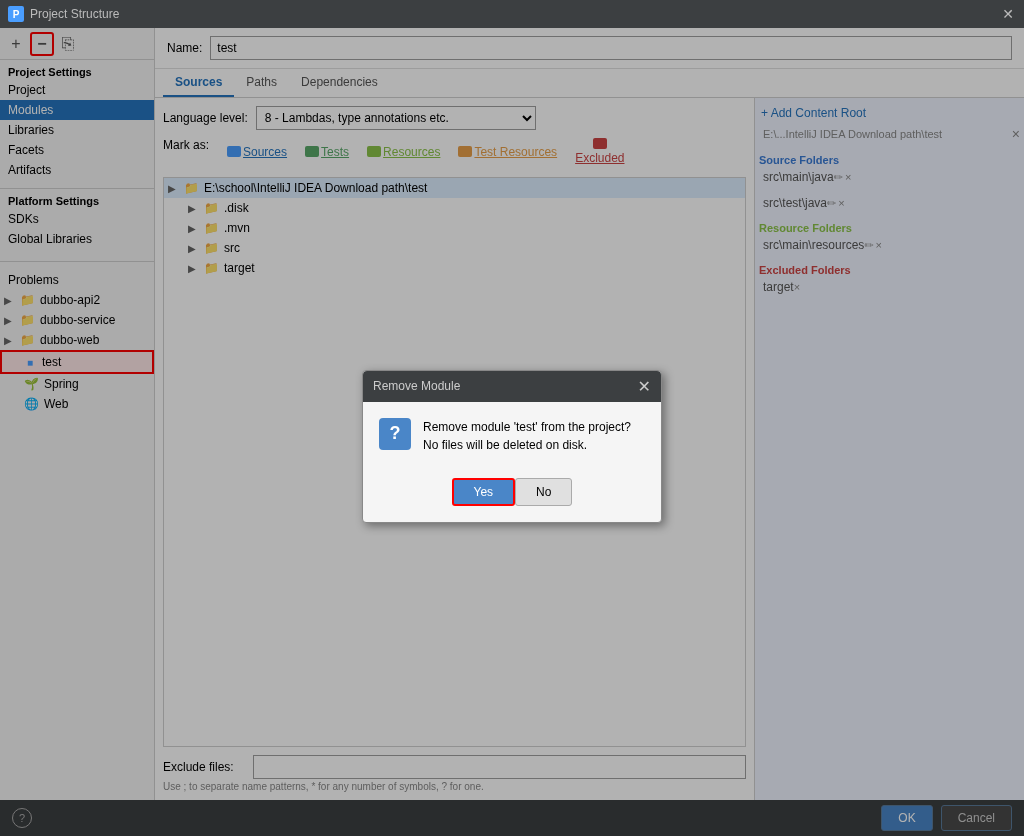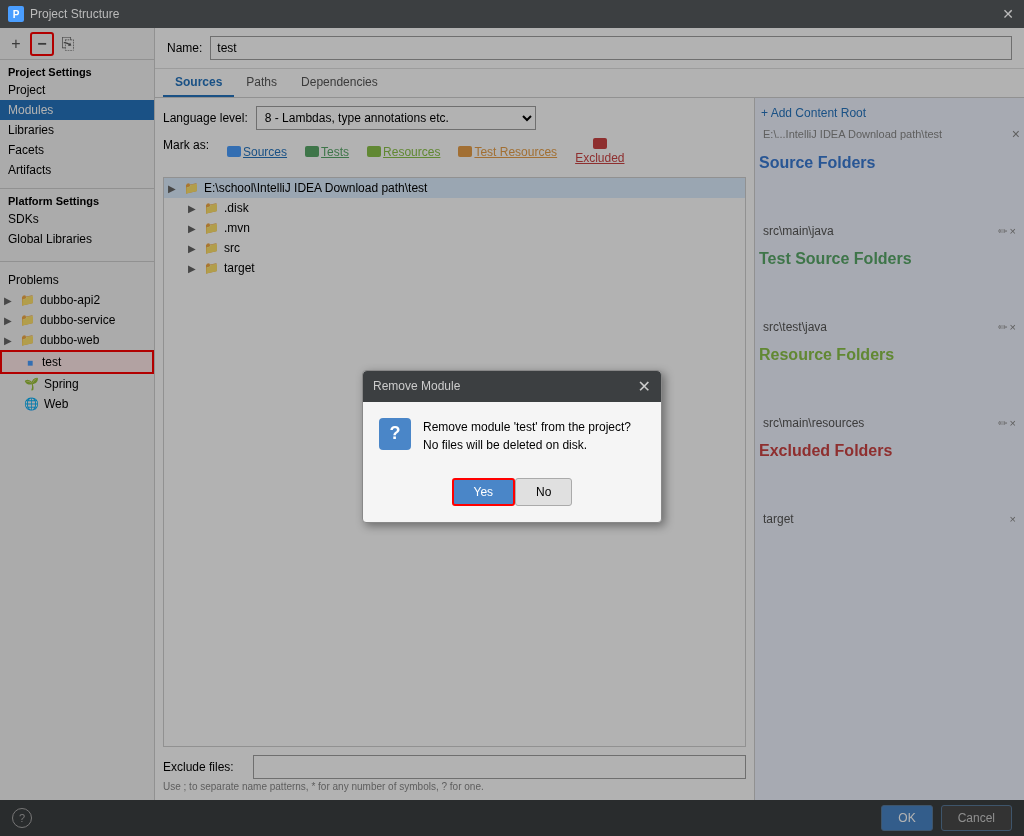--- a/index.html
+++ b/index.html
@@ -72,22 +72,22 @@
     .exclude-row { display: flex; align-items: center; margin-top: 8px; }
     .exclude-label { color: #000; margin-right: 19px; font-size: 12px; }
     .exclude-input { flex: 1; height: 24px; border: 1px solid #a0a0a0; padding: 2px 6px; font-size: 12px; }
     .exclude-hint { color: #888; font-size: 10px; margin-top: 2px; }
 
     
     .right-sidebar { width: 270px; background: #f0f4ff; border-left: 1px solid #d0d0d0; display: flex; flex-direction: column; padding: 4px; font-size: 12px; overflow-y: auto; }
     .add-content-btn { color: #2675bf; cursor: pointer; padding: 4px 2px; font-size: 12px; display: flex; align-items: center; gap: 4px; }
     .path-display { color: #888; font-size: 11px; padding: 2px 4px; }
     .folder-section { margin-top: 8px; }
-    .folder-section-title { font-weight: bold; color: #3a7bd5; font-size: 16px; padding: 2px 0; }
-    .folder-path { color: #888; font-size: 11px; padding: 2px 4px; display: flex; align-items: center; justify-content: space-between; margin-top: 48px; }
+    .folder-section-title { font-weight: bold; color: #3a7bd5; font-size: 11px; padding: 2px 0; }
+    .folder-path { color: #888; font-size: 11px; padding: 2px 4px; display: flex; align-items: center; justify-content: flex-start; }
     .folder-path-text { color: #555; }
     .folder-actions { display: flex; gap: 2px; }
     .folder-action-btn { background: transparent; border: none; cursor: pointer; color: #888; font-size: 11px; }
 
     
     .bottom-bar { height: 36px; background: #3c3f41; display: flex; align-items: center; justify-content: space-between; padding: 0 12px; flex-shrink: 0; }
     .help-btn { width: 20px; height: 20px; border-radius: 50%; border: 1px solid #aaa; background: transparent; color: #aaa; cursor: pointer; font-size: 11px; }
     .bottom-right { display: flex; gap: 8px; align-items: center; }
     .bottom-btn { height: 26px; padding: 0 16px; border: 1px solid #5a7a9a; border-radius: 3px; cursor: pointer; font-size: 12px; }
     .ok-btn { background: #4a86c8; color: white; }
@@ -299,21 +299,20 @@
             <div class="folder-path">
               <span class="folder-path-text">src\main\java</span>
               <div class="folder-actions">
                 <button class="folder-action-btn">✏</button>
                 <button class="folder-action-btn">×</button>
               </div>
             </div>
           </div>
 
           <div class="folder-section">
-            <div class="folder-section-title" style="color: #59a869;">Test Source Folders</div>
             <div class="folder-path">
               <span class="folder-path-text">src\test\java</span>
               <div class="folder-actions">
                 <button class="folder-action-btn">✏</button>
                 <button class="folder-action-btn">×</button>
               </div>
             </div>
           </div>
 
           <div class="folder-section">

